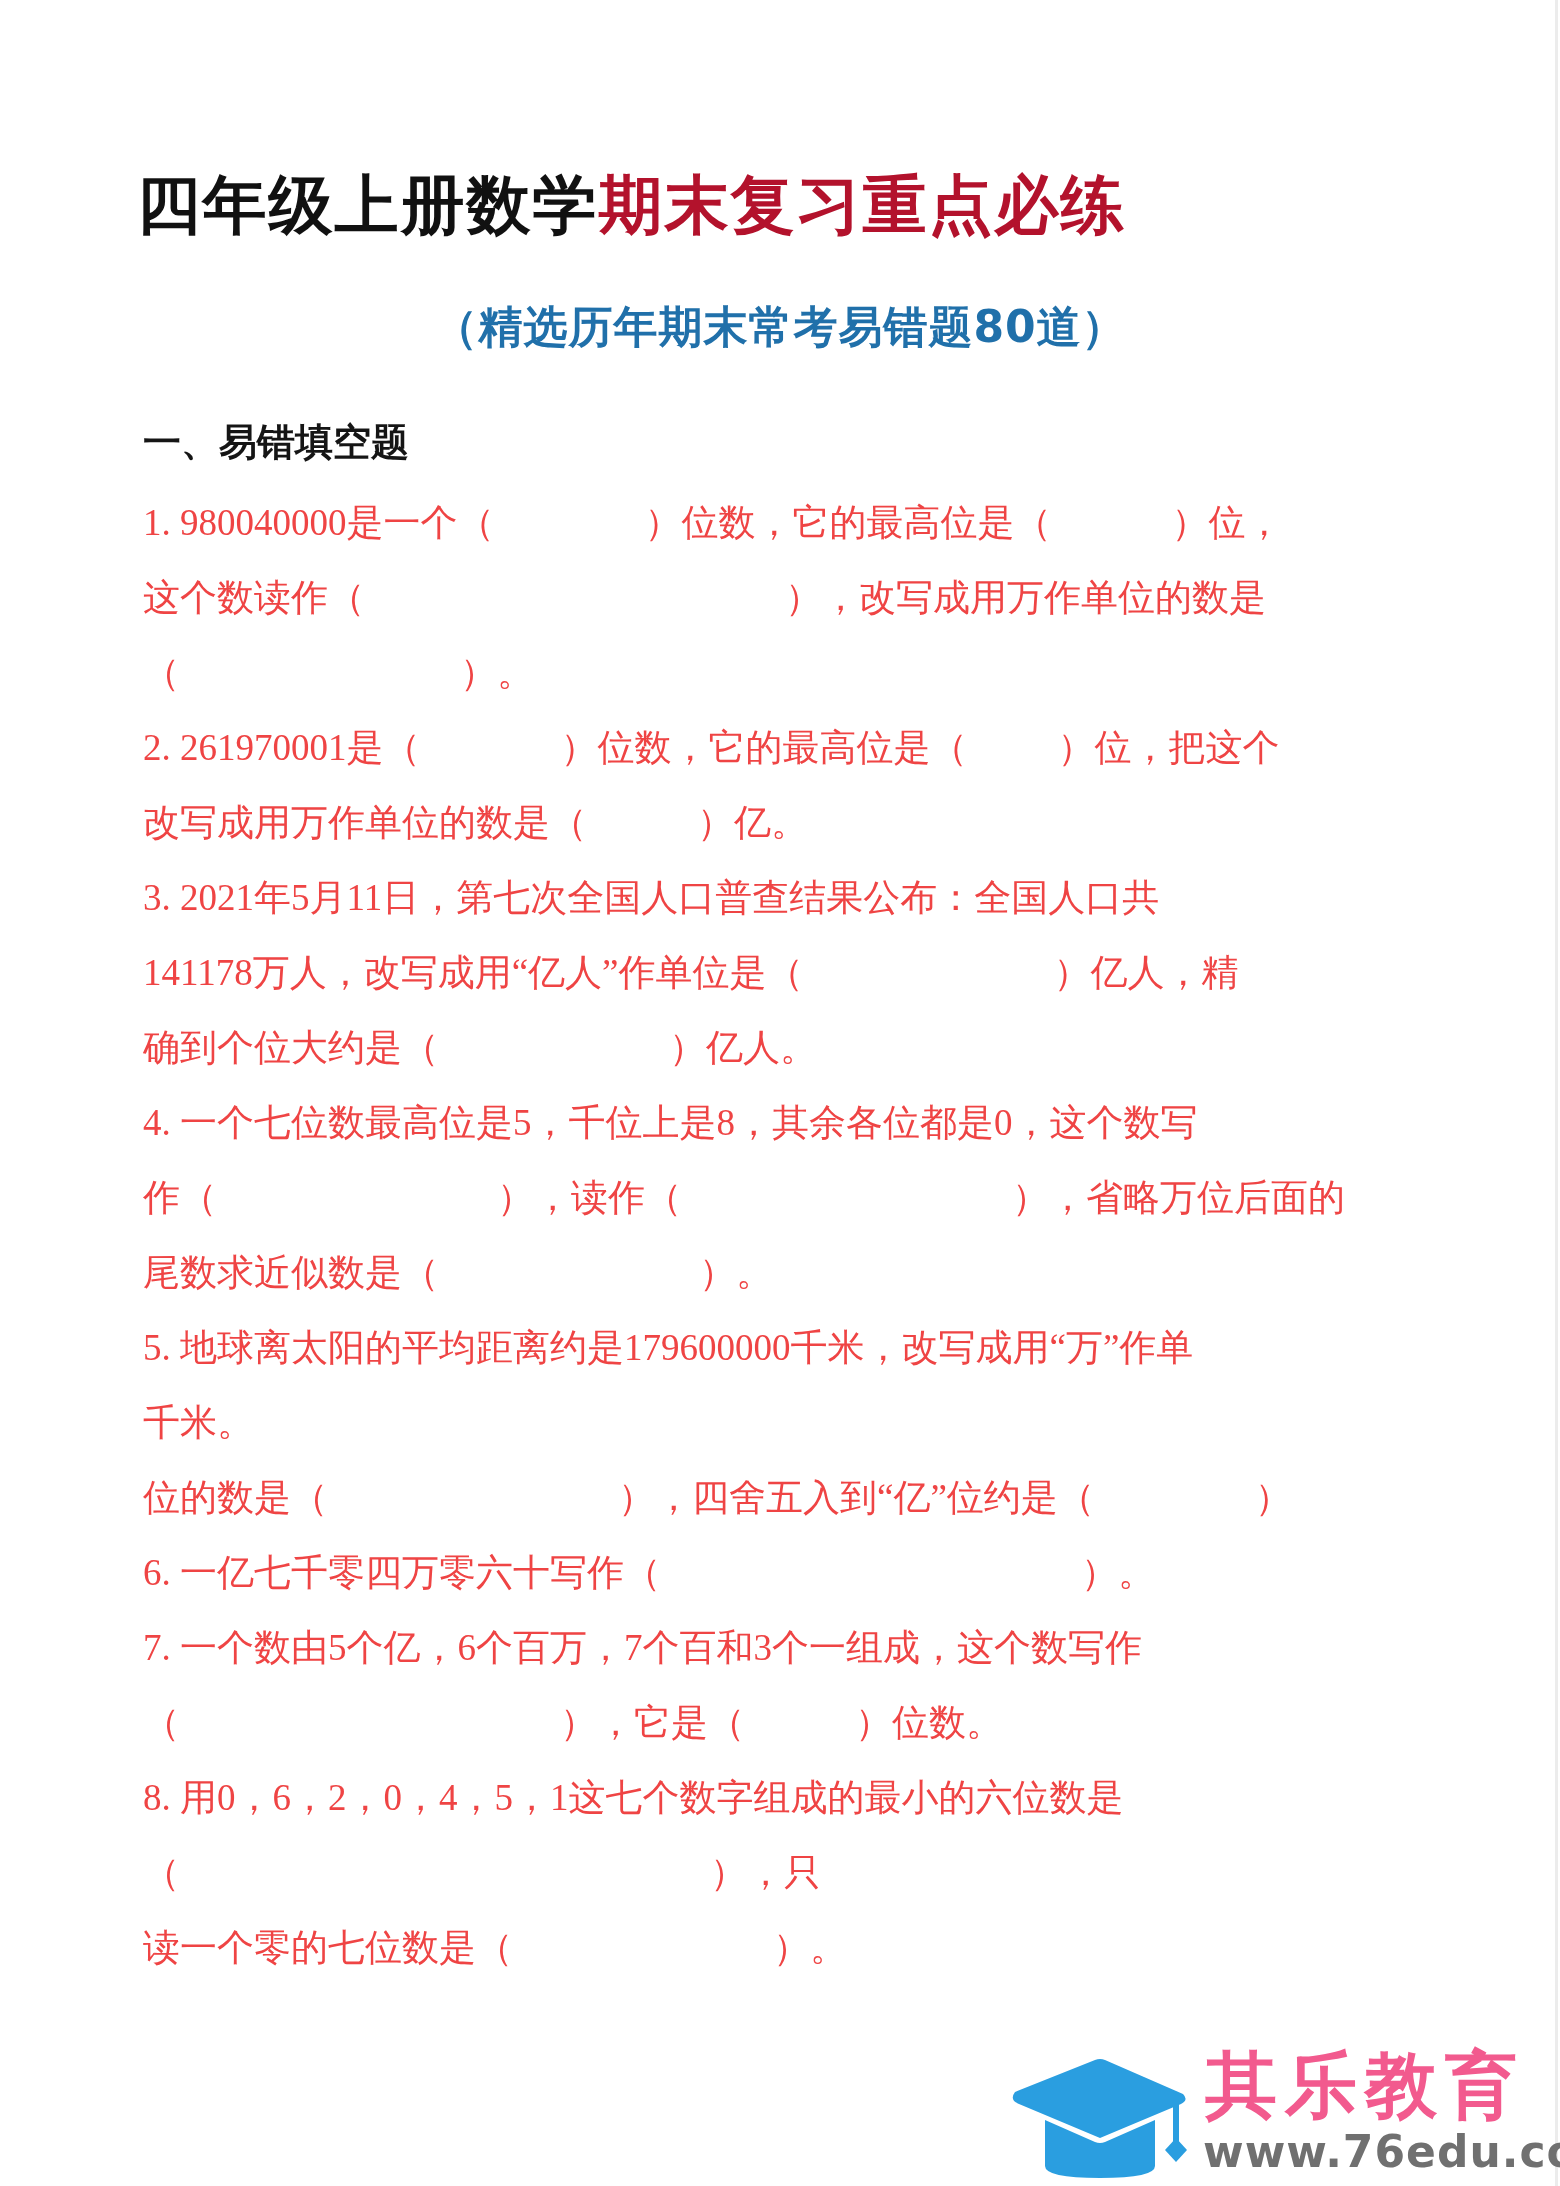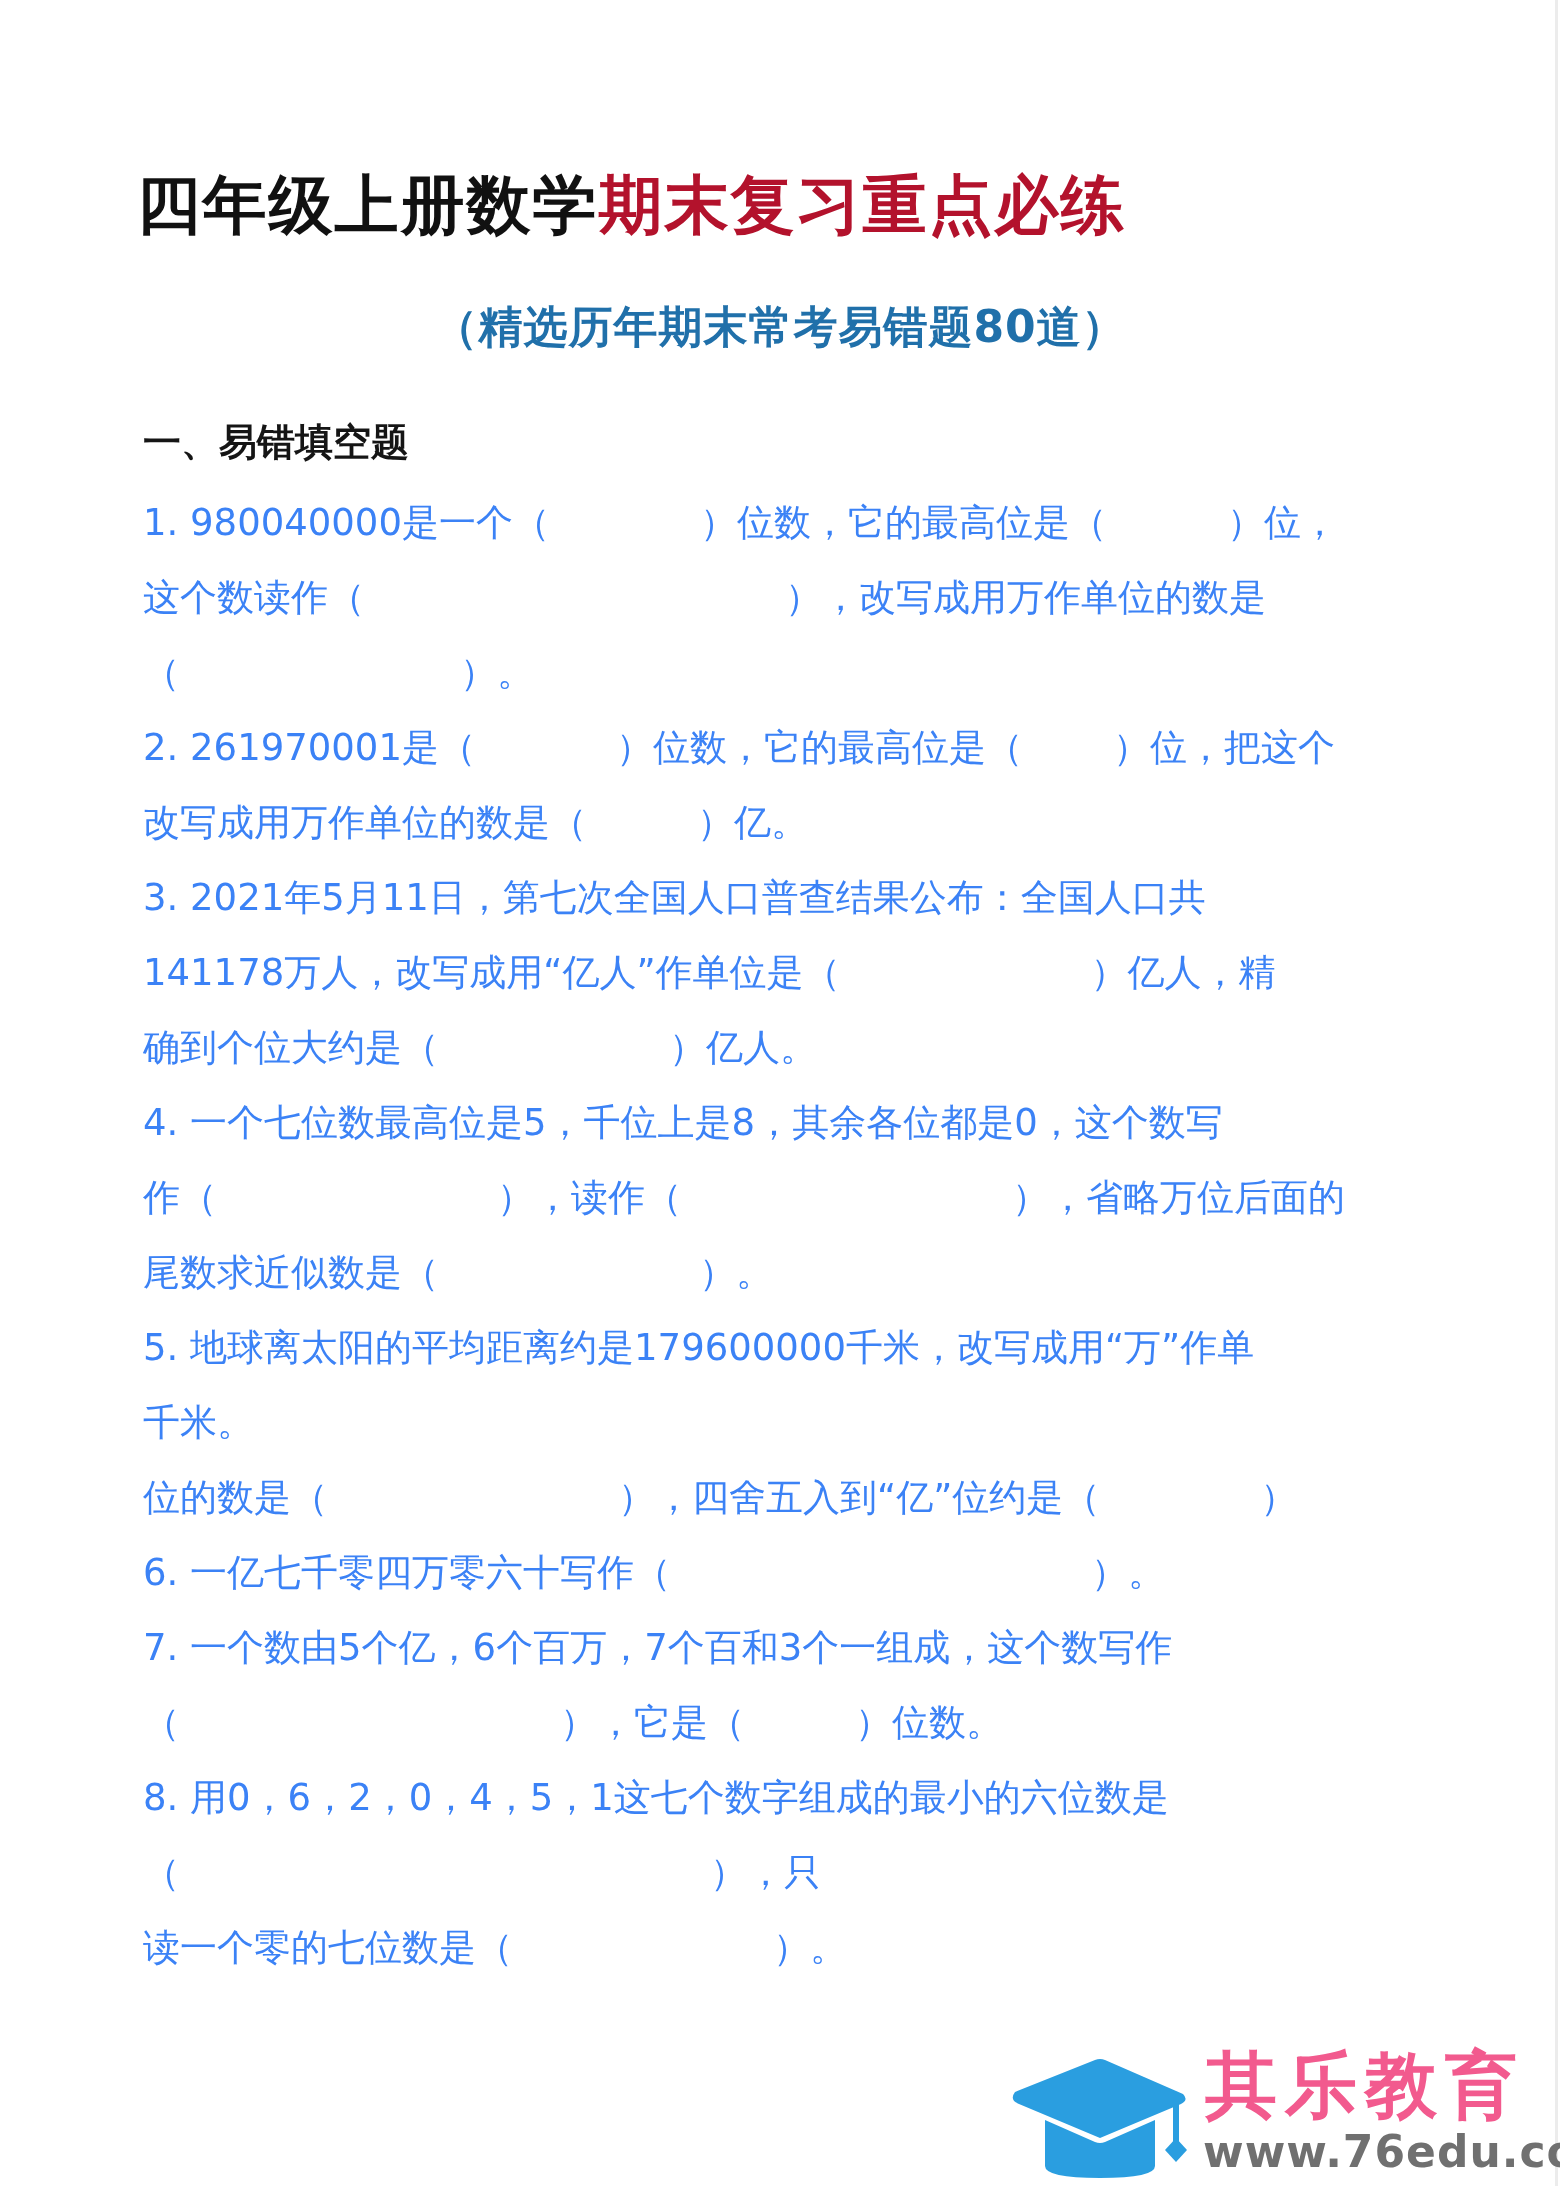--- a/index.html
+++ b/index.html
@@ -8,22 +8,22 @@
   .edge-line { position: absolute; right: 2px; top: 0; width: 3px; height: 2186px; background: #ececec; }
   .title { position: absolute; left: 0; width: 1263px; top: 160px; text-align: center;
            font-size: 64px; font-weight: bold; letter-spacing: 2px; line-height: 90px; }
   .title .black { color: #111111; }
   .title .red { color: #b3122c; }
   .subtitle { position: absolute; left: 0; width: 1560px; top: 292px; text-align: center;
               font-size: 44px; font-weight: bold; color: #2070aa; line-height: 70px; letter-spacing: 1px; }
   .section-heading { position: absolute; left: 143px; top: 412px; font-size: 38px; font-weight: bold;
                      line-height: 60px; color: #151515; text-align: center; }
   .questions { position: absolute; left: 143px; top: 485px; width: 1275px; }
-  .line { height: 75px; line-height: 75px; font-size: 37px; white-space: nowrap; color: #3b82f6;
-          display: flex; align-items: center; }
+  .line { height: 75px; line-height: 75px; font-size: 37px; white-space: nowrap; color: #ef4444;
+          display: flex; align-items: center; font-family: Liberation Serif, serif; }
   .blank { display: inline-block; height: 40px; }
   .seg { display: inline-block; }
   .logo { position: absolute; left: 1005px; top: 2030px; width: 550px; height: 150px; }
   .logo-text { position: absolute; left: 200px; top: 10px; font-size: 72px; font-weight: bold;
                color: #f25a8e; letter-spacing: 8px; line-height: 90px; white-space: nowrap; }
   .logo-url { position: absolute; left: 198px; top: 96px; font-size: 44px; font-weight: bold;
               color: #707070; line-height: 52px; letter-spacing: 1px; white-space: nowrap; }
   .cap { position: absolute; left: 0; top: 0; }
 </style>
 </head>

